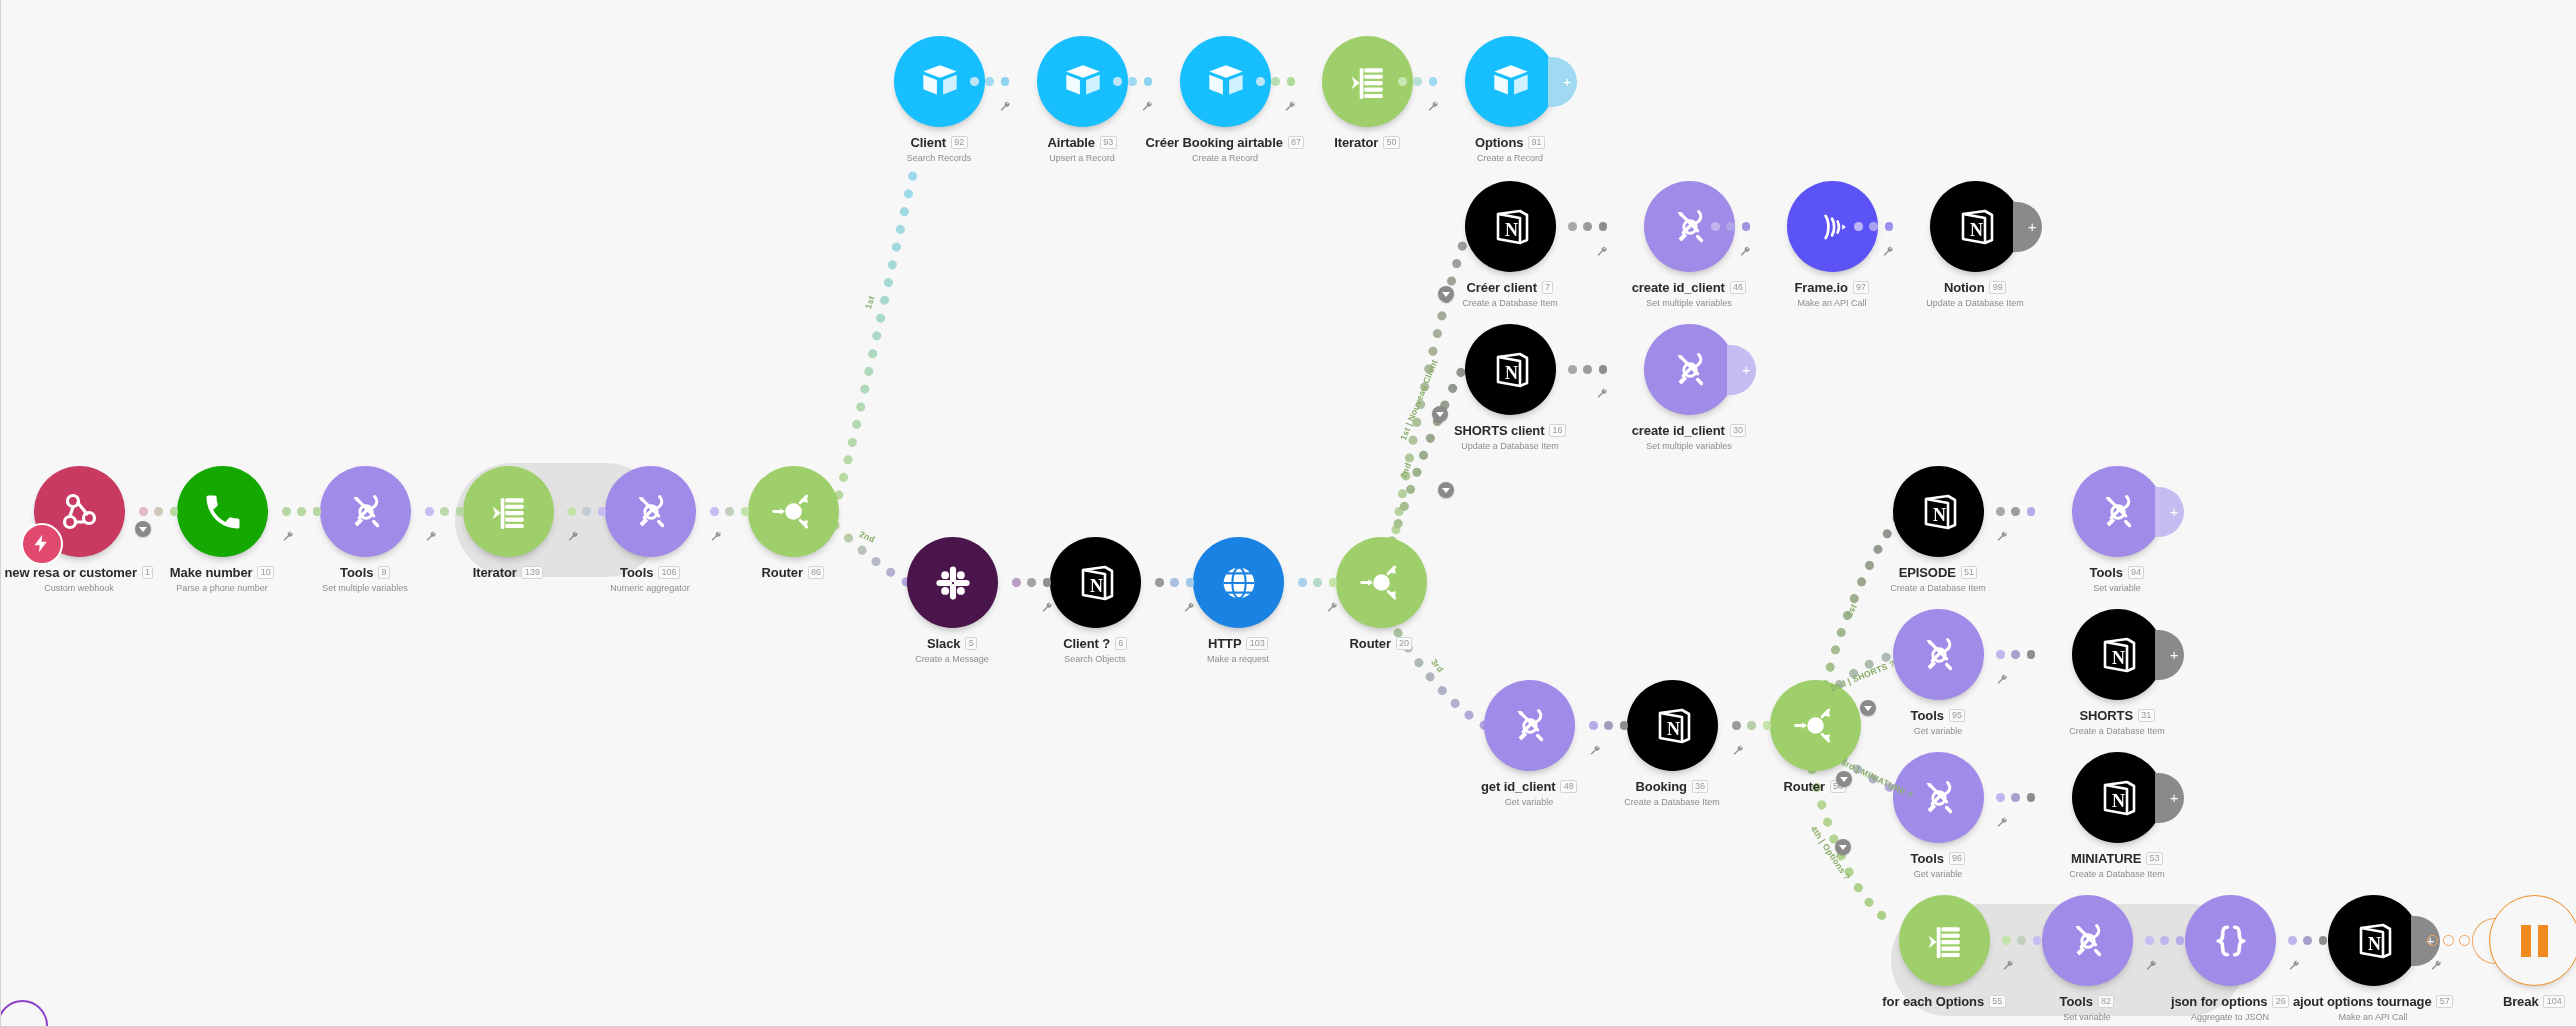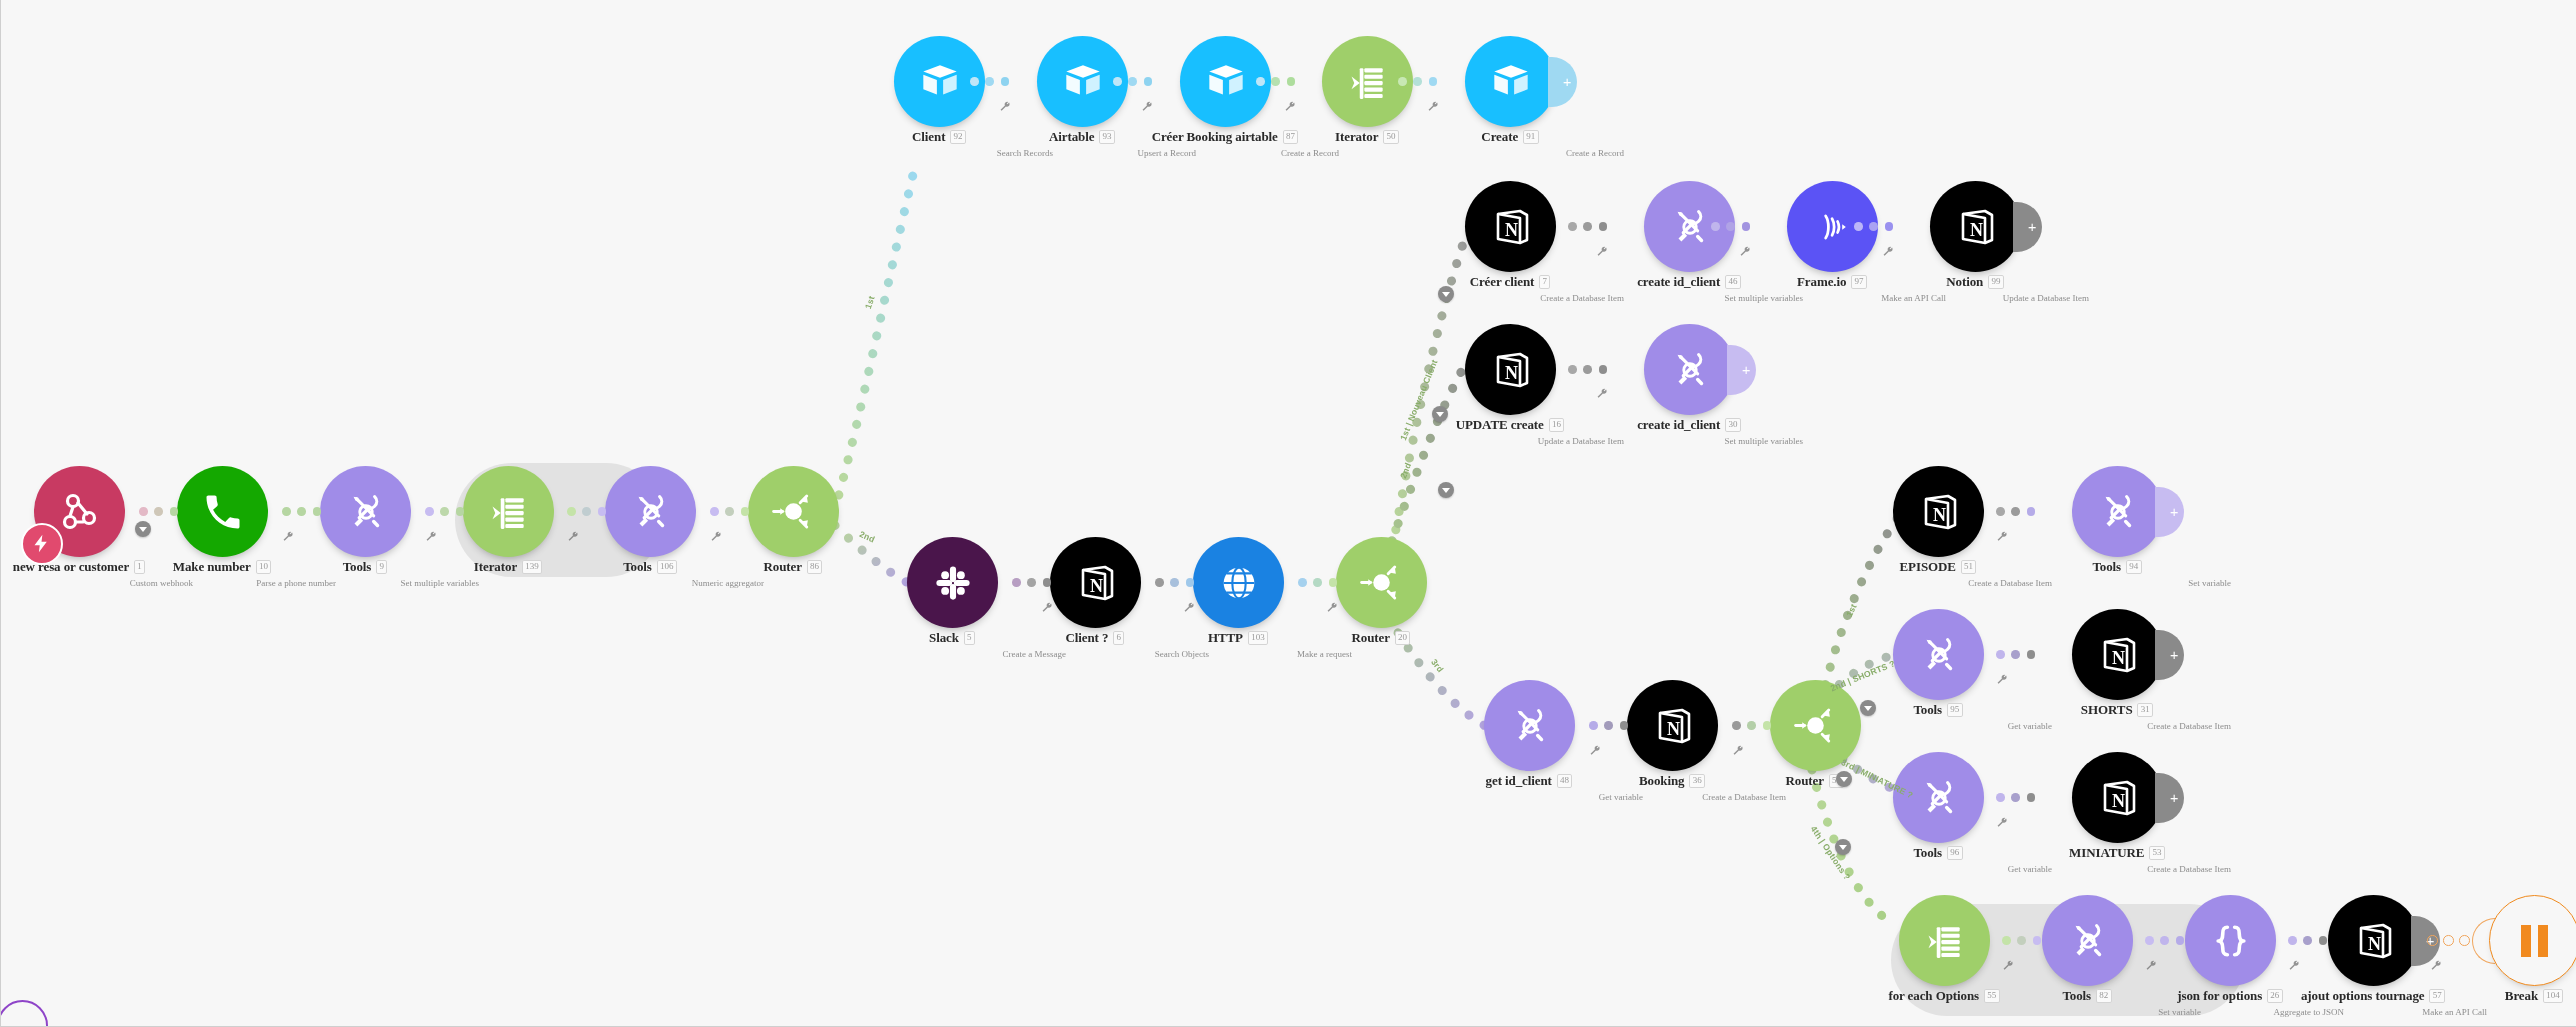--- a/index.html
+++ b/index.html
@@ -24,21 +24,21 @@
     box-shadow:0 4.8px 8.6px -3.8px rgba(0,0,0,.32);
   }
   .bubble svg { display:block; }
 
   
   .stub { position:absolute; top:50%; transform:translateY(-50%);
           width:25px; height:50px; z-index:-1; }
   .stub.l { left:-12.4px; border-radius:25px 0 0 25px; }
   .stub.r { right:-12.4px; border-radius:0 25px 25px 0; }
 
-  .caption { position:absolute; top:93px; left:-69px; width:228px; text-align:right;font-family:Liberation Serif, serif; }
+  .caption { position:absolute; top:99px; left:-69px; width:228px; text-align:center; }
   .cap-row { display:flex; align-items:center; justify-content:center; gap:4.8px; }
   .cap-title { font-size:13px; font-weight:bold; color:#2a2a2a; letter-spacing:-0.1px;
                white-space:nowrap; }
   .cap-id { font-size:9px; color:#9a9a9a; border:1px solid #d4d4d4; background:#fafafa;
             border-radius:1.9px; padding:0 2.4px; line-height:11.4px; }
   .cap-sub { font-size:9px; color:#8d8d8d; margin-top:2.9px; white-space:nowrap; }
 
   
   .dots { position:absolute; display:flex; align-items:center; gap:6.7px; z-index:1; }
   .dots i { display:block; width:8.6px; height:8.6px; border-radius:50%; }
@@ -293,21 +293,21 @@
       <span>
         <svg width="50" height="50" viewBox="0 0 48 48">
             <path fill="#fff" d="M8 14l16-6 16 6-16 6z"></path>
             <path fill="#fff" d="M8 17v14l13 5V22z" opacity=".95"></path>
             <path fill="#fff" d="M40 17v14l-13 5V22z" opacity=".8"></path>
           </svg>
         </span>
     </div>
     <div class="caption">
       <div class="cap-row">
-          <span class="cap-title">Create</span>
+          <span class="cap-title">Options</span>
         <span class="cap-id">91</span>
         </div>
       <div class="cap-sub">Create a Record</div>
     </div>
   </div>
 
   <div class="dots" style="left:1567px; top:222px;">
     <i style="background:#a8a8a8"></i>
       <i style="background:#9b9b9b"></i>
       <i style="background:#8e8e8e"></i>
@@ -437,21 +437,21 @@
       <span>
         <svg width="48" height="48" viewBox="0 0 48 48">
             <path d="M11 11l22-3 7 4v25l-7 3-22-4z" fill="none" stroke="#fff" stroke-width="2.6" stroke-linejoin="round"></path>
             <path d="M11 11l22 4v25" fill="none" stroke="#fff" stroke-width="2.6" stroke-linejoin="round"></path>
             <text x="18" y="33" font-size="18" font-family="Liberation Serif, serif" fill="#fff" font-weight="bold">N</text>
           </svg>
         </span>
     </div>
     <div class="caption">
       <div class="cap-row">
-          <span class="cap-title">UPDATE create</span>
+          <span class="cap-title">SHORTS client</span>
         <span class="cap-id">16</span>
         </div>
       <div class="cap-sub">Update a Database Item</div>
     </div>
   </div>
   <span class="wrench" style="left:1595px; top:386px;">
     <svg viewBox="0 0 24 24" width="12.4" height="12.4">
         <path fill="#6f6f6f" d="M20 4a5 5 0 01-6.6 6.6L5 19l-2-2 8.4-8.4A5 5 0 0118 2l-3 3 1.5 1.5L19.5 3 20 4z"></path>
       </svg></span>
 

